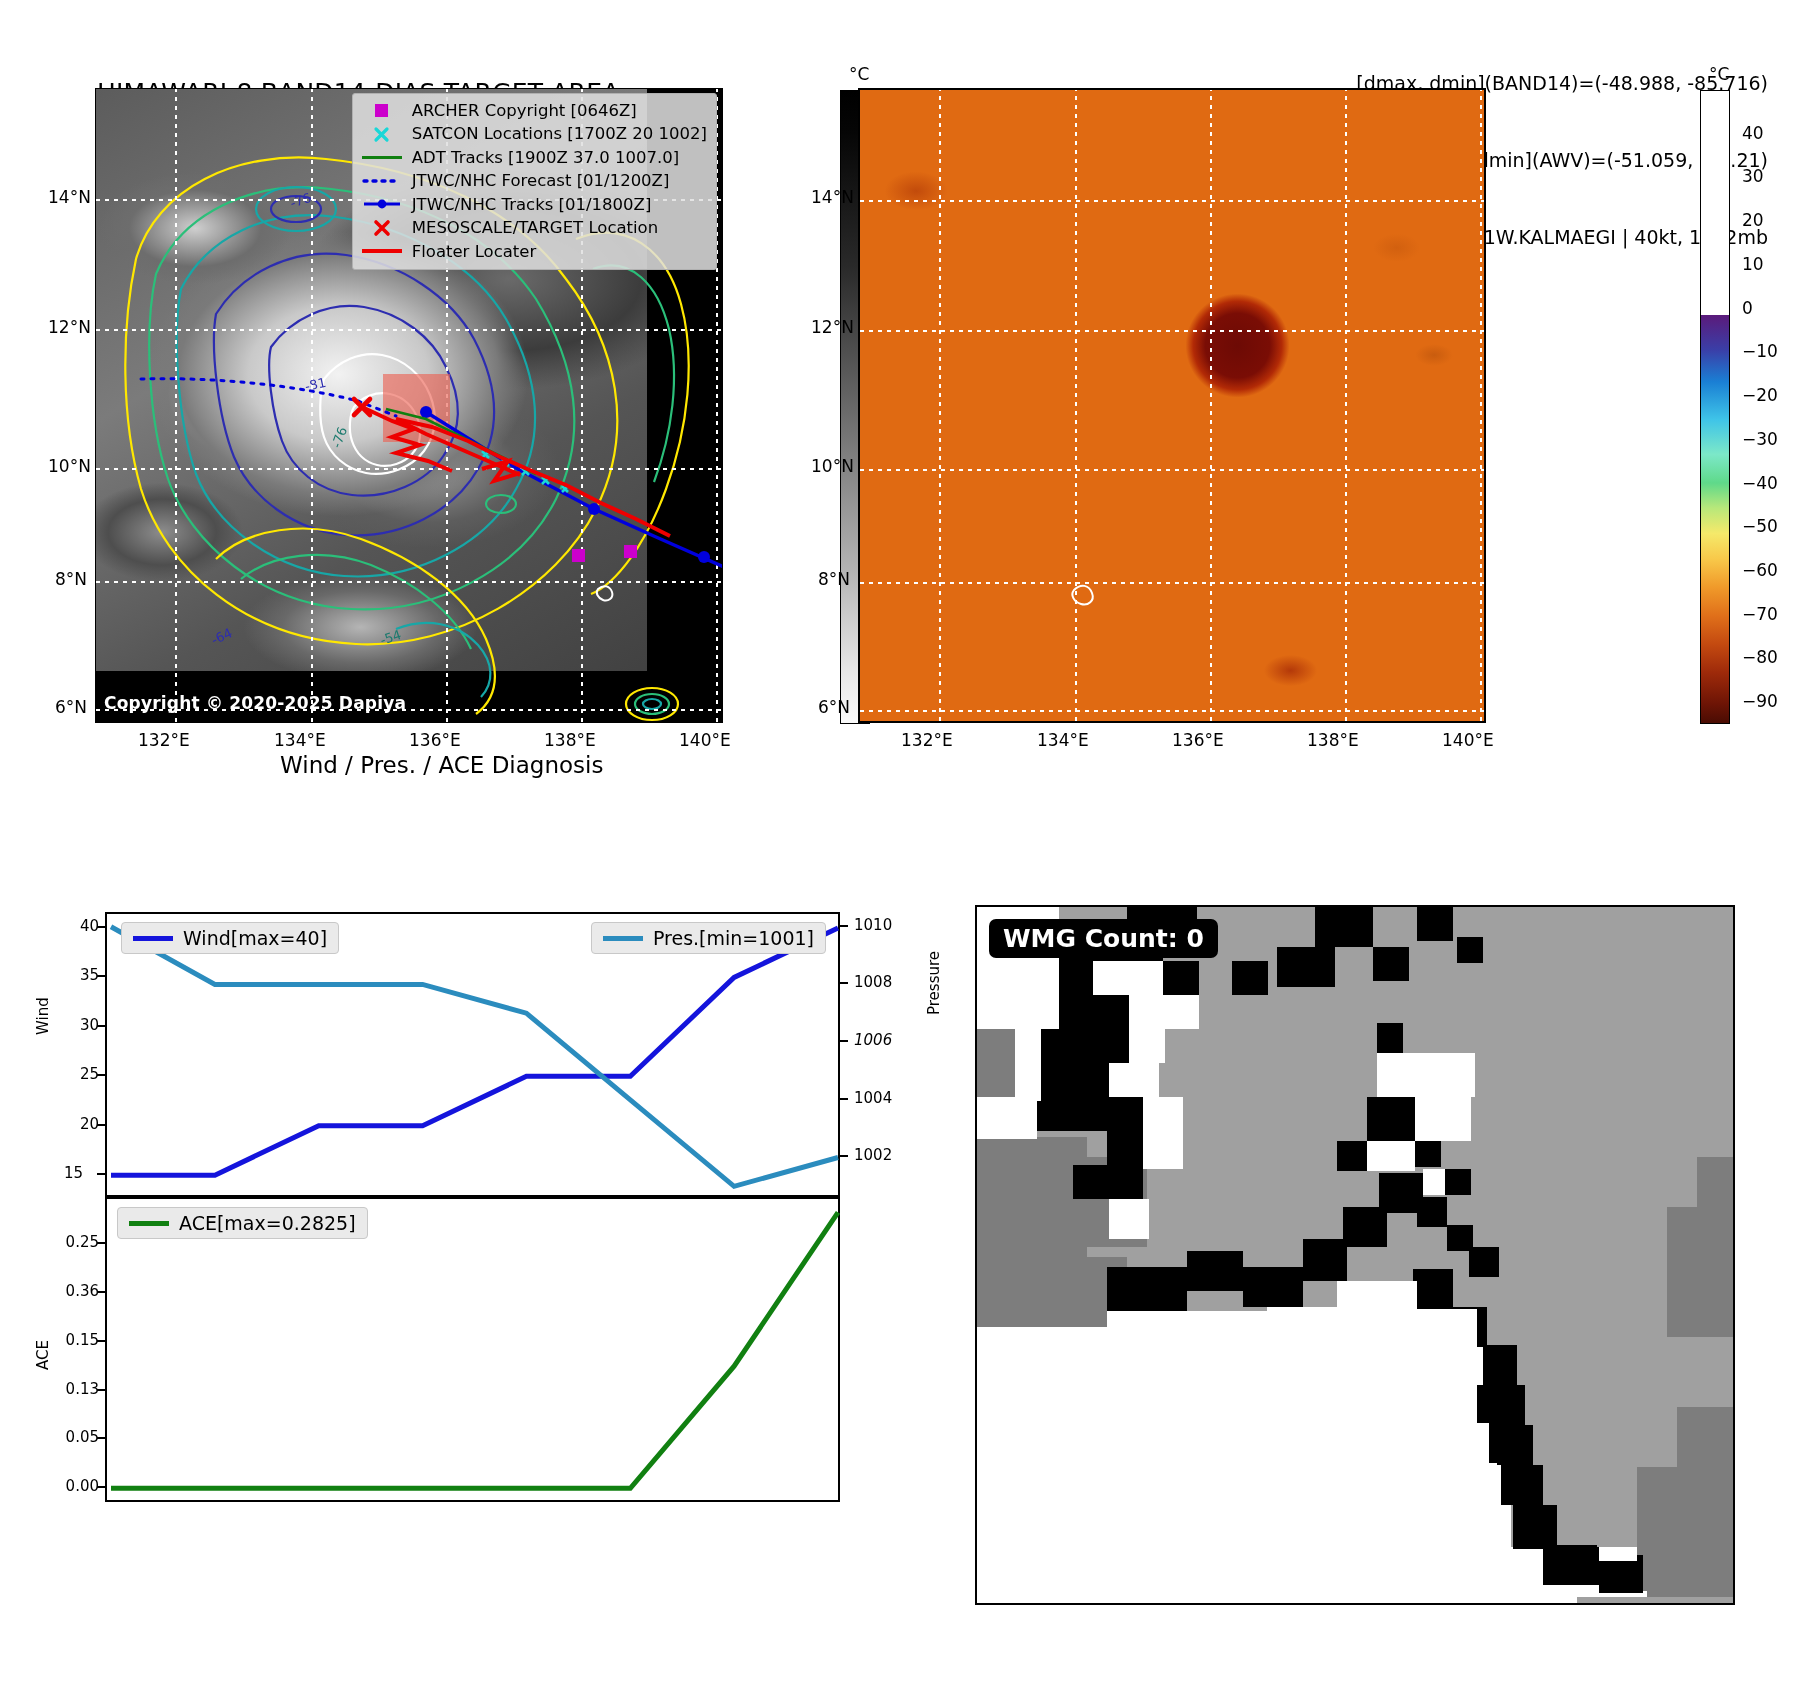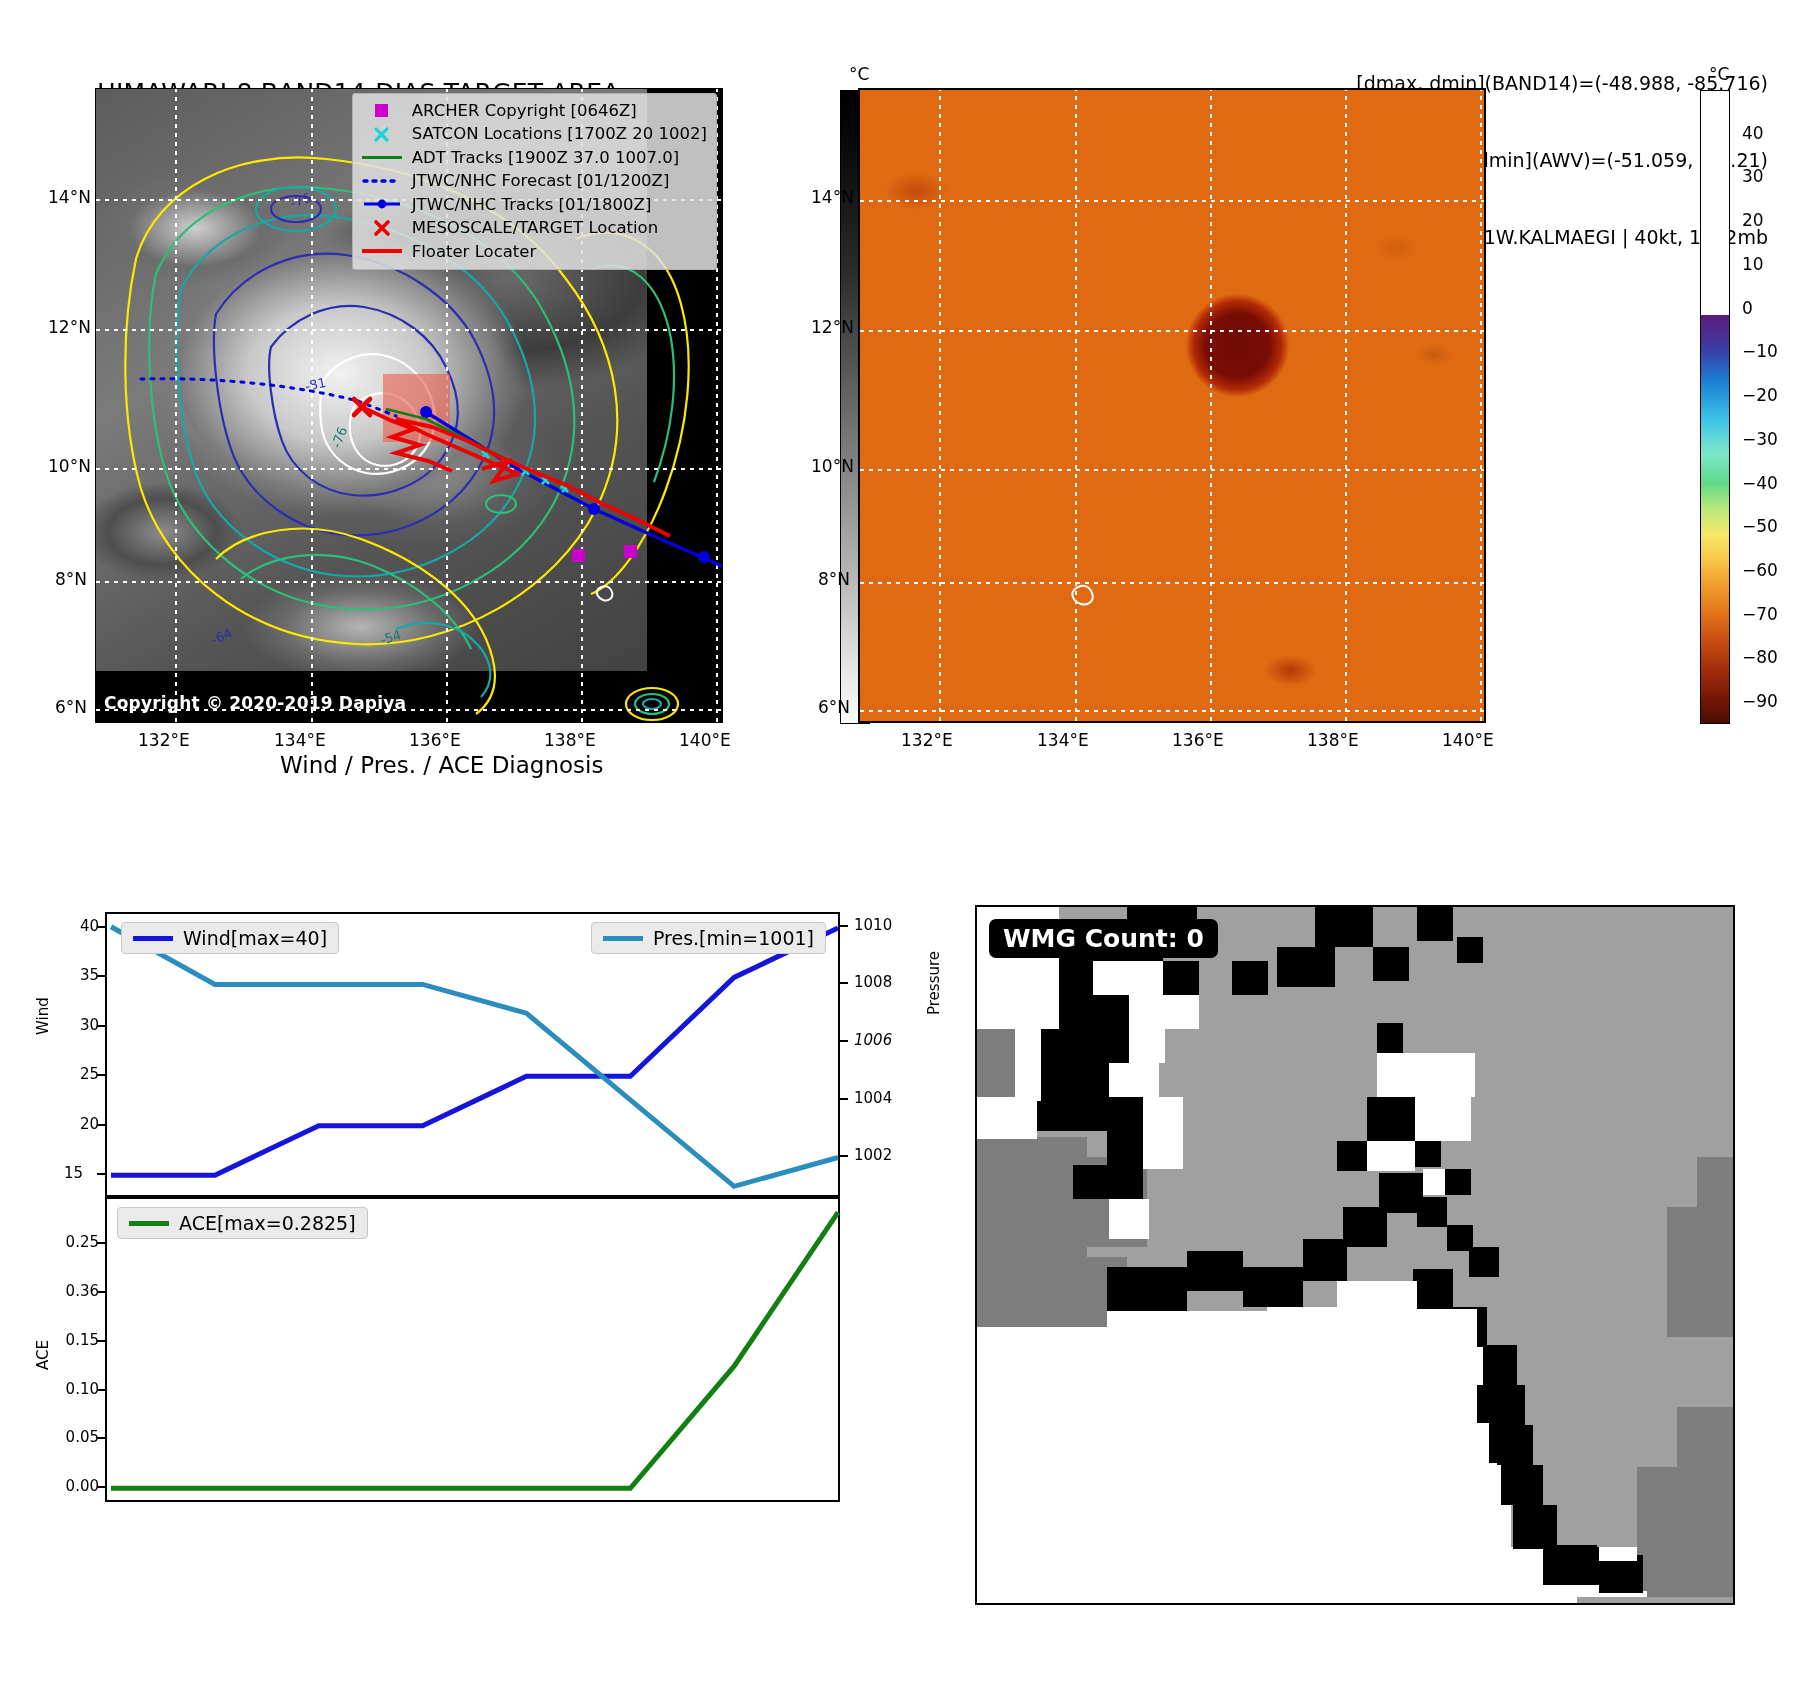--- a/index.html
+++ b/index.html
@@ -252,21 +252,21 @@
       <span>MESOSCALE/TARGET Location</span>
     </div>
     <div class="row">
       <span class="gl">
         <span style="width:40px;height:3.6px;background:#ee0000;display:block;"></span>
         </span>
       <span>Floater Locater</span>
     </div>
   </div>
 
-  <div class="copyright">Copyright © 2020-2019 Dapiya</div>
+  <div class="copyright">Copyright © 2020-2025 Dapiya</div>
 </div>
 
 <div class="axlbl" style="position:absolute;left:48px;top:187px;">14°N</div>
 <div class="axlbl" style="position:absolute;left:48px;top:317px;">12°N</div>
 <div class="axlbl" style="position:absolute;left:48px;top:456px;">10°N</div>
 <div class="axlbl" style="position:absolute;left:55px;top:569px;">8°N</div>
 <div class="axlbl" style="position:absolute;left:55px;top:697px;">6°N</div>
 
 <div class="axlbl" style="position:absolute;left:138px;top:730px;">132°E</div>
 <div class="axlbl" style="position:absolute;left:274px;top:730px;">134°E</div>
@@ -397,21 +397,21 @@
   <div class="plot-legend" style="left:10px;top:8px;">
     <span class="swatch" style="background:#118011;"></span>
     <span>ACE[max=0.2825]</span>
   </div>
 </div>
 <div id="ace-ticks">
     <div class="tick-lbl" style="position: absolute; left: 57px; top: 1477.28px; width: 42px; text-align: right;">0.00</div>
     <div class="tick-mark" style="position: absolute; left: 97px; top: 1486.28px;"></div>
     <div class="tick-lbl" style="position: absolute; left: 57px; top: 1428.43px; width: 42px; text-align: right;">0.05</div>
     <div class="tick-mark" style="position: absolute; left: 97px; top: 1437.43px;"></div>
-    <div class="tick-lbl" style="position: absolute; left: 57px; top: 1379.58px; width: 42px; text-align: right;">0.10</div>
+    <div class="tick-lbl" style="position: absolute; left: 57px; top: 1379.58px; width: 42px; text-align: right;">0.13</div>
     <div class="tick-mark" style="position: absolute; left: 97px; top: 1388.58px;"></div>
     <div class="tick-lbl" style="position: absolute; left: 57px; top: 1330.73px; width: 42px; text-align: right;">0.15</div>
     <div class="tick-mark" style="position: absolute; left: 97px; top: 1339.73px;"></div>
     <div class="tick-lbl" style="position: absolute; left: 57px; top: 1281.88px; width: 42px; text-align: right;">0.36</div>
     <div class="tick-mark" style="position: absolute; left: 97px; top: 1290.88px;"></div>
     <div class="tick-lbl" style="position: absolute; left: 57px; top: 1233.03px; width: 42px; text-align: right;">0.25</div>
     <div class="tick-mark" style="position: absolute; left: 97px; top: 1242.03px;"></div>
   </div>
 <div class="ax-name" style="left:34px;top:1370px;transform:rotate(-90deg);transform-origin:left top;">ACE</div>
 

